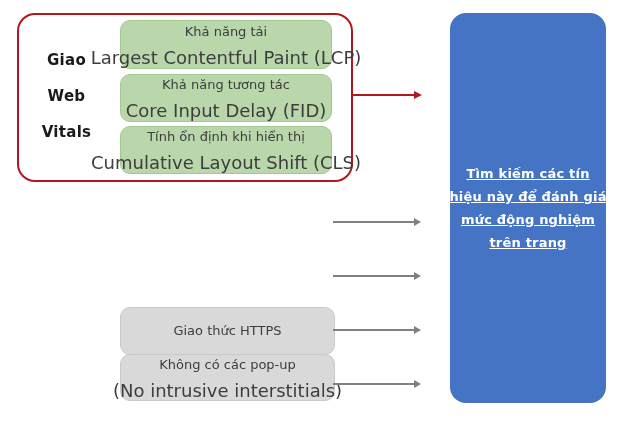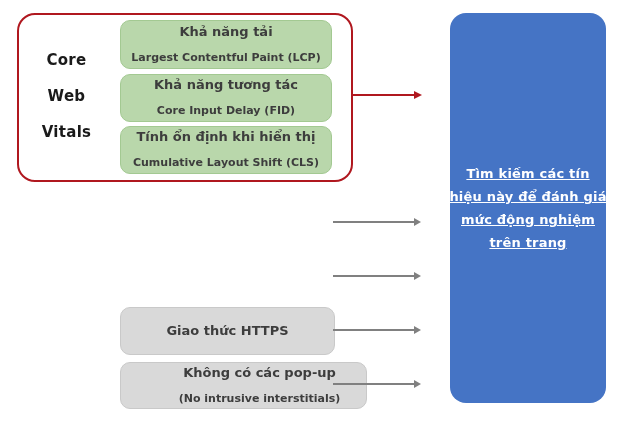--- a/index.html
+++ b/index.html
@@ -37,45 +37,45 @@
   .sig-box {
     position: absolute;
     left: 120px;
     display: flex;
     flex-direction: column;
     justify-content: center;
     align-items: center;
     text-align: center;
     border-radius: 10px;
     line-height: 20px;
-    font-weight: 700;
+    font-weight: 400;
     color: var(--box-text, #3d3d3d);
     white-space: nowrap;
   }
   .sig-box .t { font-size: 13px; }
-  .sig-box .s { font-size: 11px; margin-top: 6px; }
+  .sig-box .s { font-size: 18px; margin-top: 6px; }
 
   .green-box {
     width: 210px;
     background: var(--green-fill, #b9d7ab);
     border: 1px solid var(--green-border, #a3c992);
   }
   .g1 { top: 20px;  height: 47px; }
   .g2 { top: 74px;  height: 46px; }
   .g3 { top: 126px; height: 46px; }
 
   .gray-box {
     width: 213px;
     background: var(--gray-fill, #d9d9d9);
     border: 1px solid var(--gray-border, #c9c9c9);
   }
   .gr1 { top: 200px; height: 43px; }
   .gr2 { top: 255px; height: 43px; }
   .gr3 { top: 307px; height: 46px; }
-  .gr4 { top: 362px; height: 45px; padding-left: 32px; }
+  .gr4 { top: 354px; height: 45px; }
 
   
   .arrow { position: absolute; }
   .arrow .shaft { position: absolute; left: 0; top: 0; width: 100%; }
   .arrow .head {
     position: absolute; right: -7px;
     width: 0; height: 0;
     border-top: 4px solid transparent;
     border-bottom: 4px solid transparent;
   }
@@ -113,21 +113,21 @@
   }
   .result-box .note { margin-top: 23px; }
 </style>
 </head>
 <body>
 
 <div class="canvas">
 
   <div class="cwv-group"></div>
   <div class="cwv-label">
-    <div>Core</div>
+    <div>Giao</div>
     <div>Web</div>
     <div>Vitals</div>
   </div>
 
   <div class="sig-box green-box g1">
     <div class="t">Khả năng tải</div>
     <div class="s">Largest Contentful Paint (LCP)</div>
   </div>
   <div class="sig-box green-box g2">
     <div class="t">Khả năng tương tác</div>

